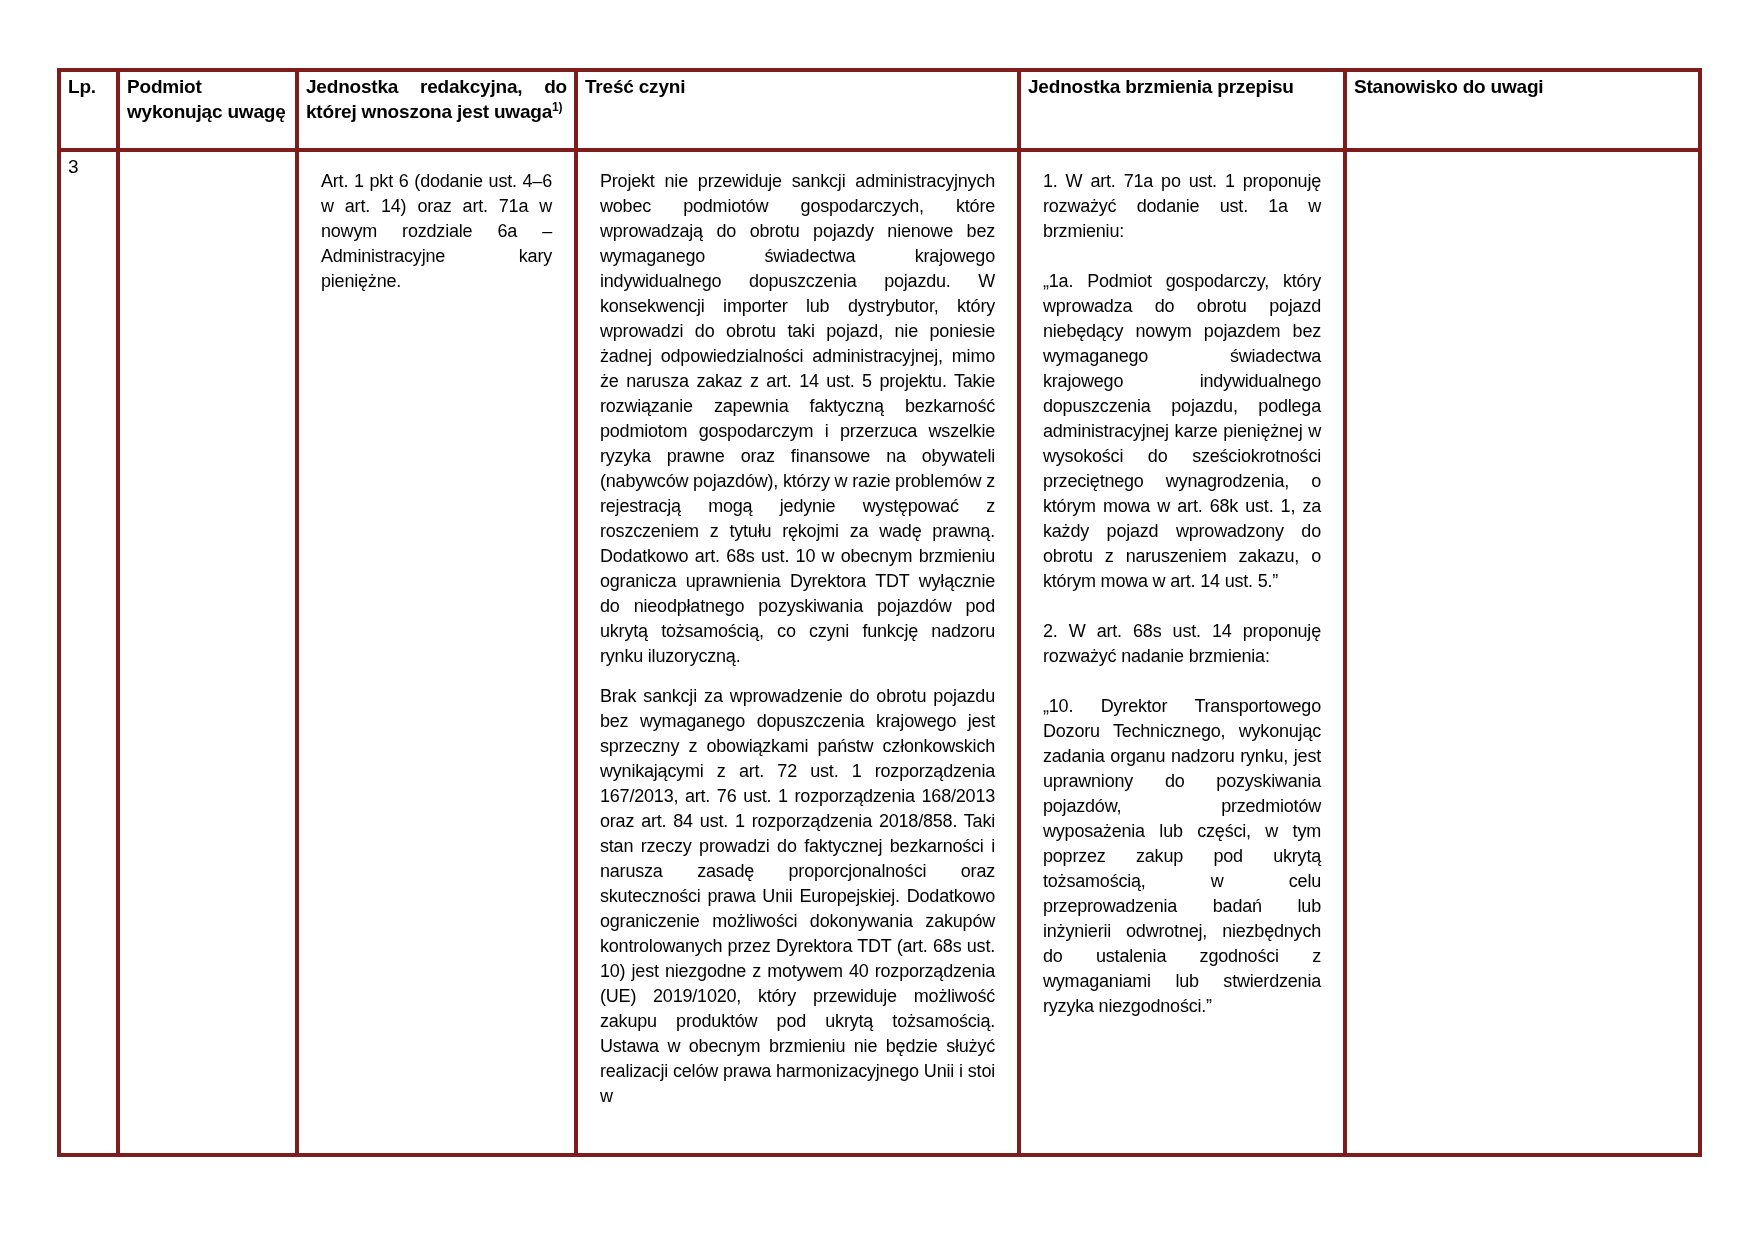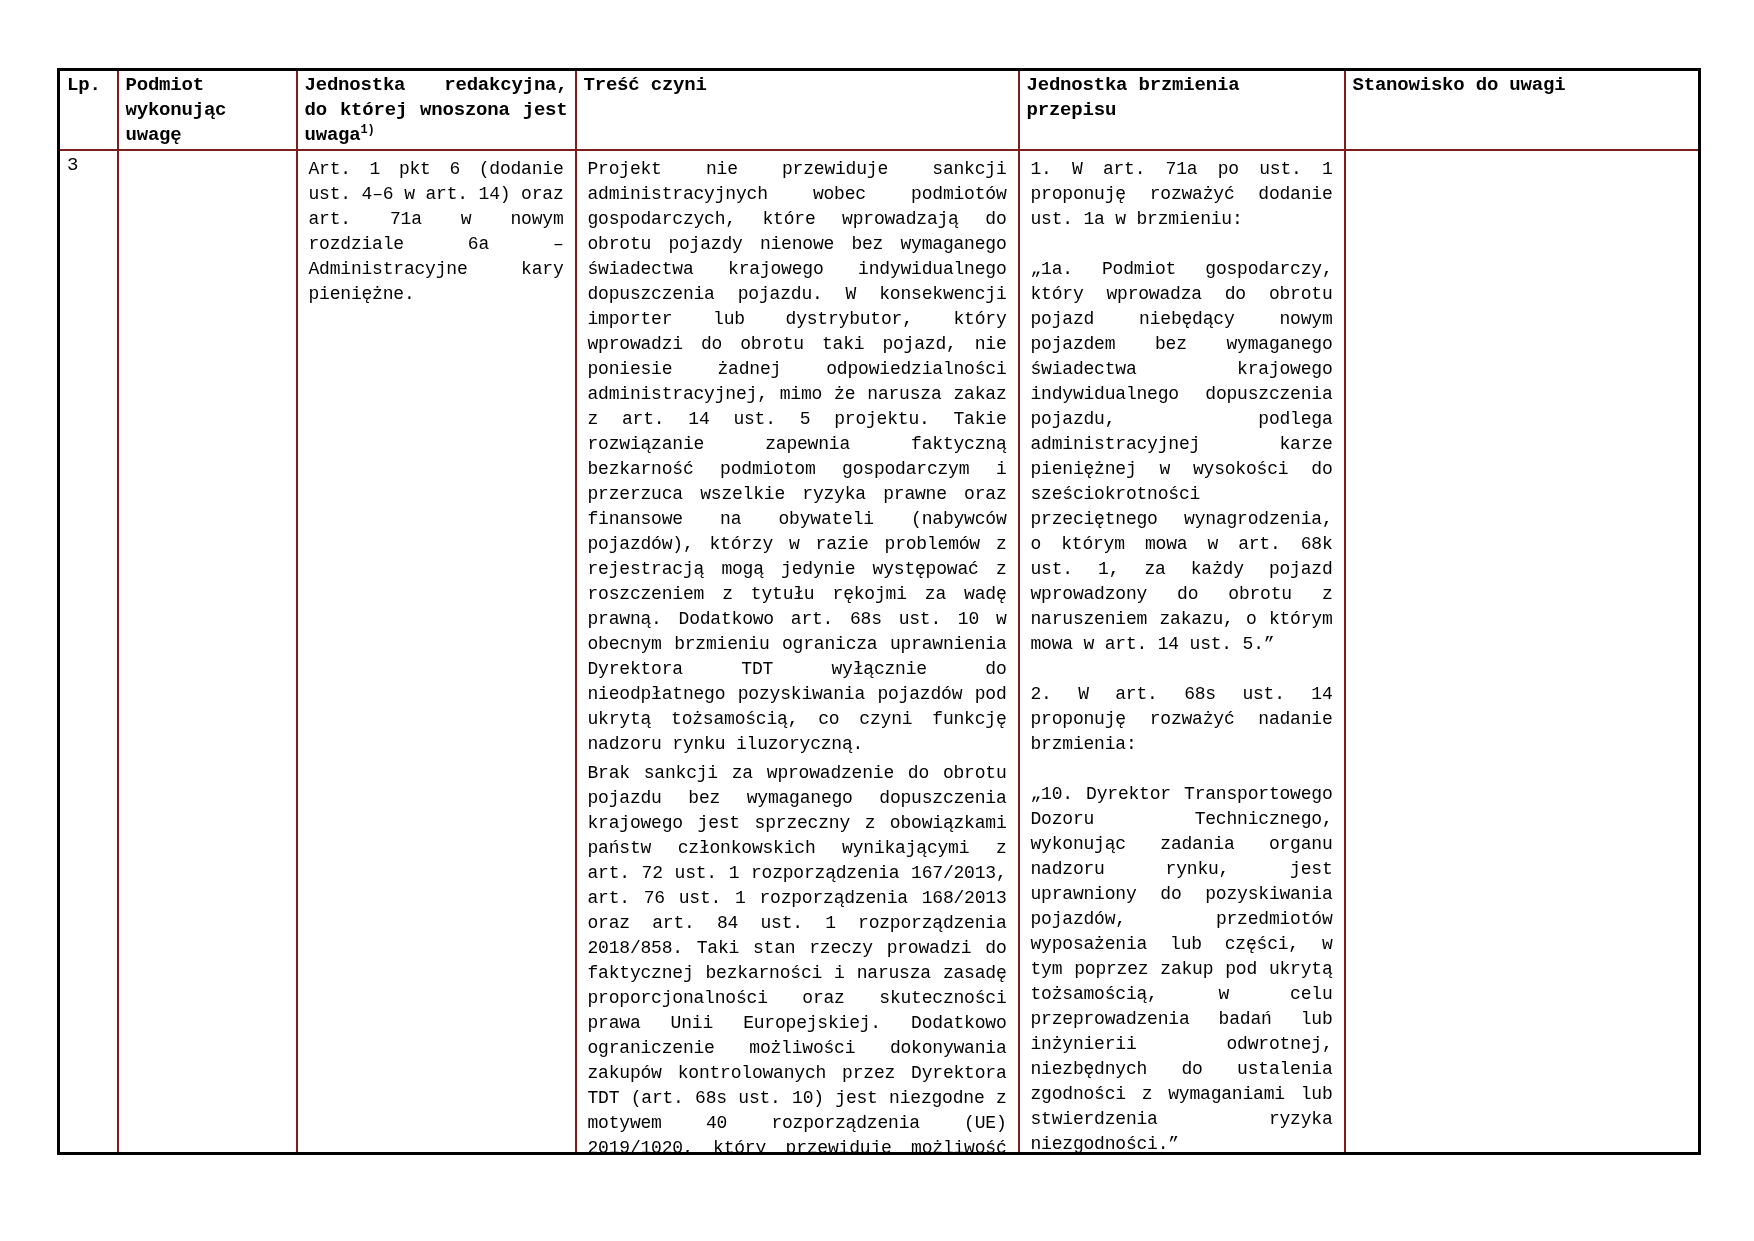--- a/index.html
+++ b/index.html
@@ -27,25 +27,24 @@
     border: 3px solid #000000;
   }
   table.uwagi col.c-lp        { width: 59px;  }
   table.uwagi col.c-podmiot   { width: 179px; }
   table.uwagi col.c-jednostka { width: 279px; }
   table.uwagi col.c-tresc     { width: 443px; }
   table.uwagi col.c-propozycja{ width: 326px; }
   table.uwagi col.c-stanowisko{ width: 355px; }
 
   th, td {
-    border: 2px solid #7f1d1d;
+    border: 4px solid #7f1d1d;
     vertical-align: top;
     padding: 2px 7px 0 7px;
     overflow: hidden;
-    font-family: Liberation Mono, monospace;
   }
   thead tr { height: 80px; }
   tbody tr { height: 1004px; }
 
   th {
     font-size: 19px;
     line-height: 25px;
     font-weight: bold;
     text-align: left;
     letter-spacing: -0.2px;
@@ -60,21 +59,21 @@
   td {
     font-size: 18px;
     line-height: 25px;
     letter-spacing: -0.2px;
   }
   .clip {
     height: 999px;
     overflow: hidden;
   }
   .cell-text p {
-    margin: 4px;
+    margin: 15px;
     text-align: justify;
   }
   
   .cell-text p.continued {
     text-align-last: justify;
   }
   
   .cell-text p.gap-after {
     margin-bottom: 25px;
   }

